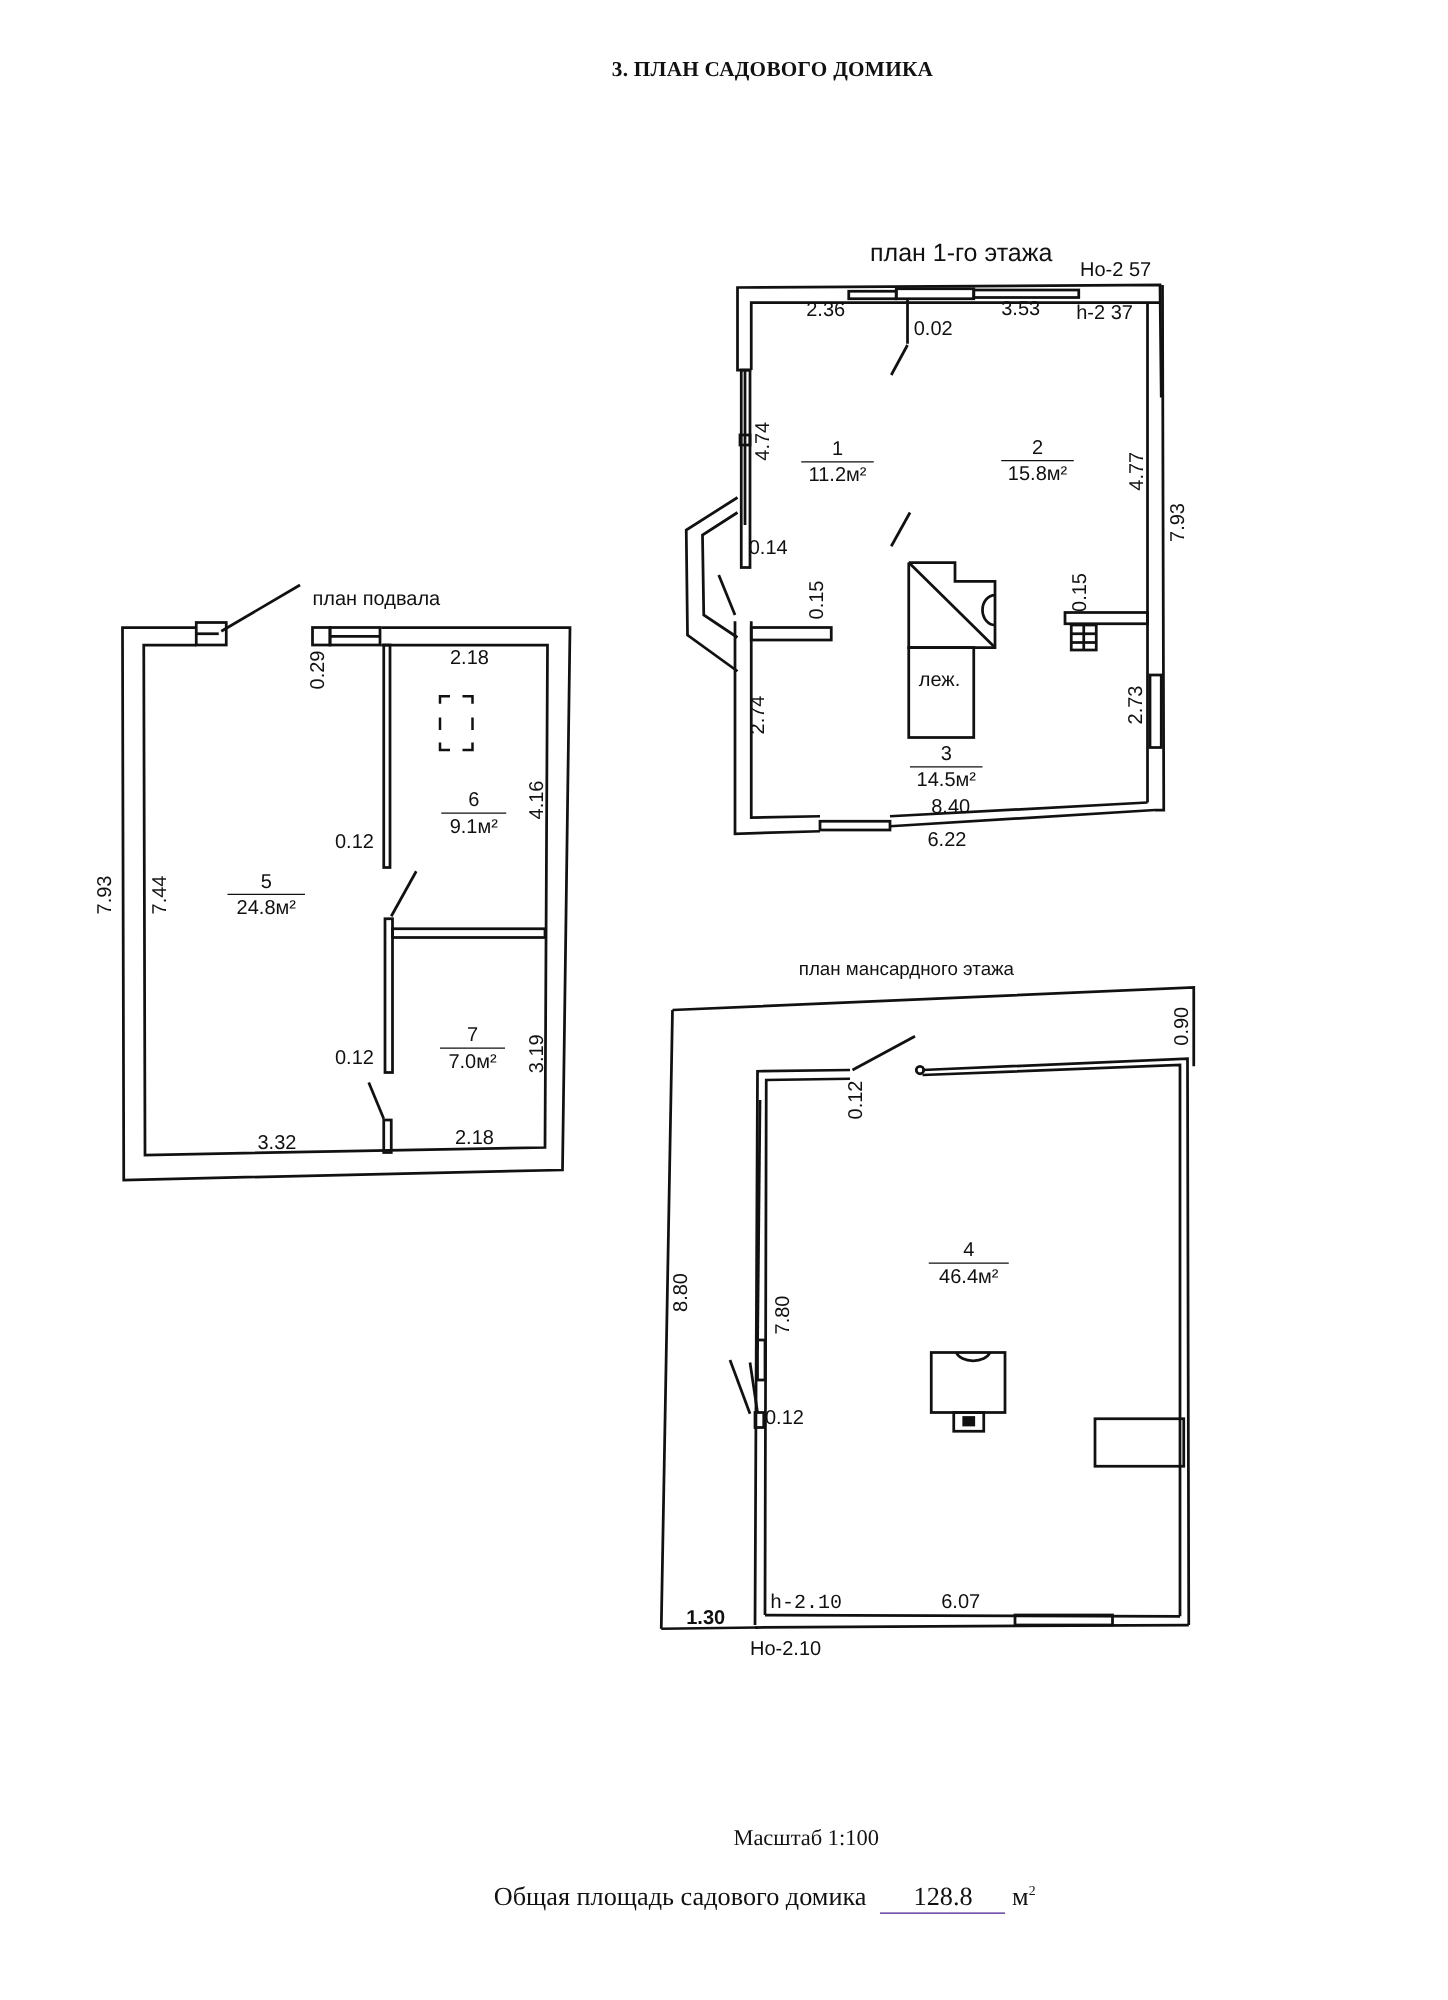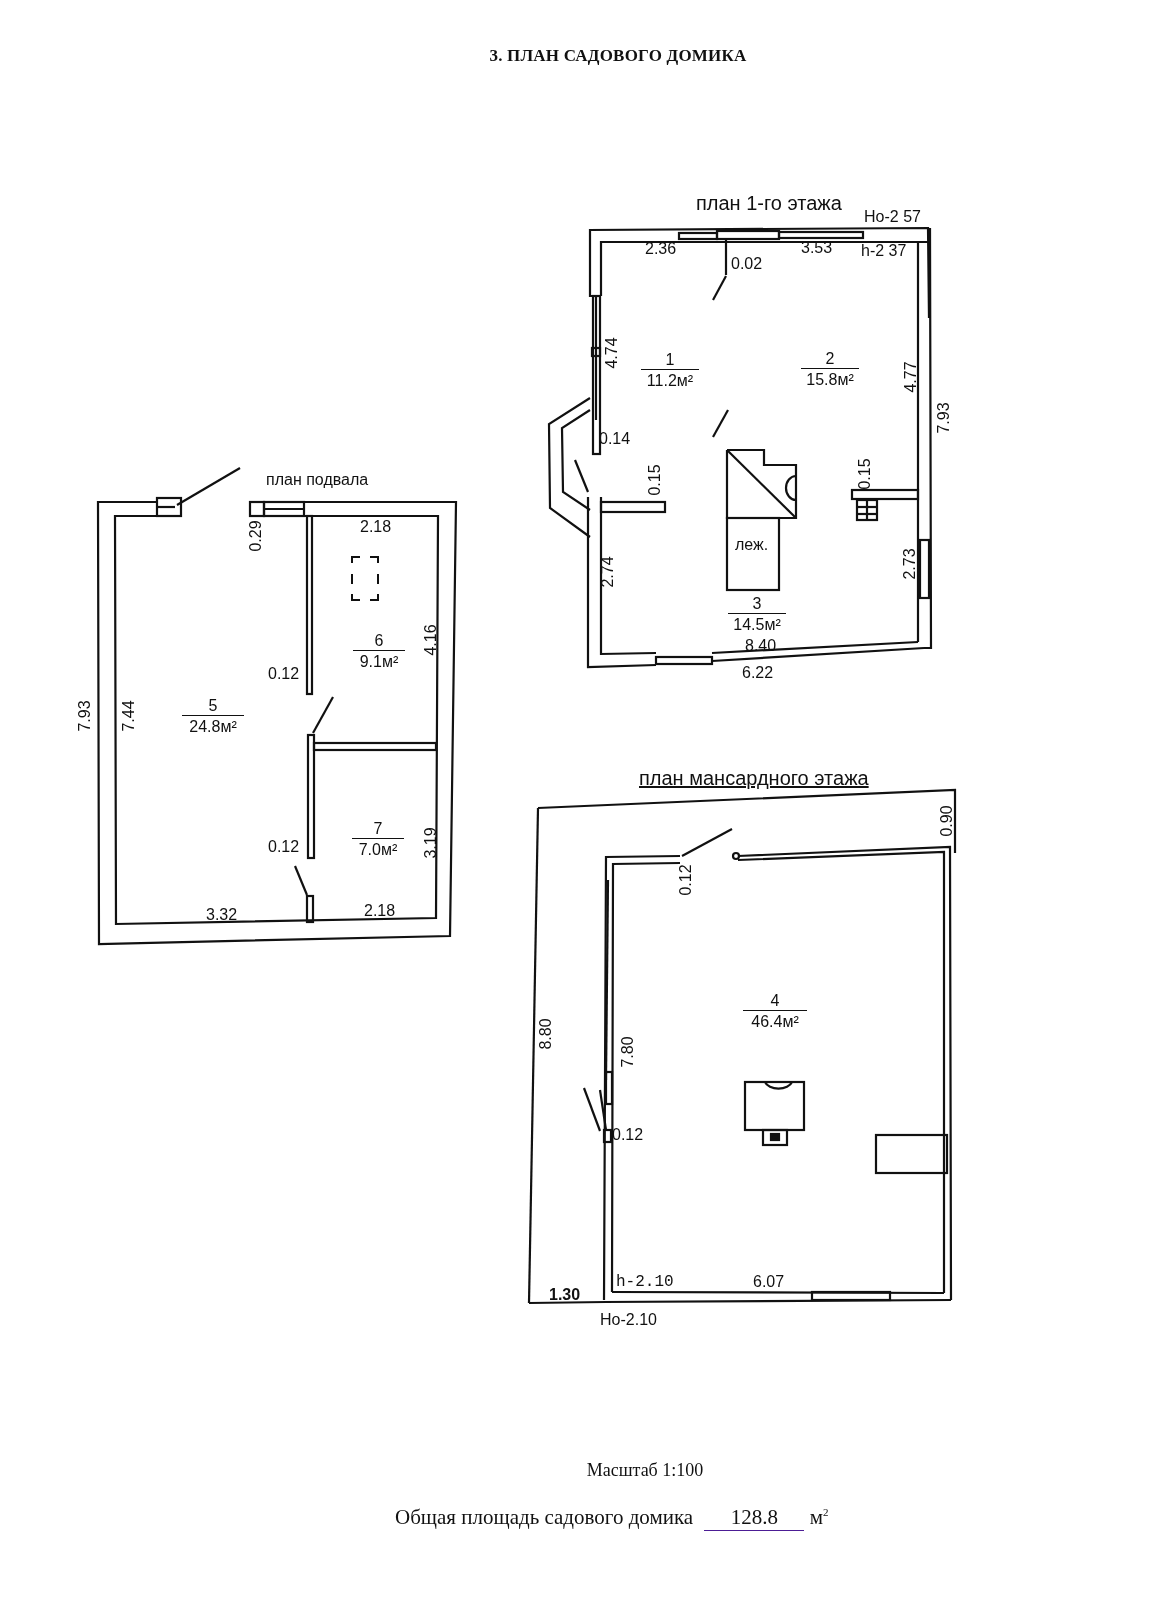--- a/index.html
+++ b/index.html
@@ -132,21 +132,21 @@
       <rect x="745" y="1082" width="59" height="48"></rect>
       <path d="M765,1082 A14,9 0 0 0 792,1082"></path>
       <rect x="763" y="1130" width="24" height="15"></rect>
       <rect x="771" y="1134" width="8" height="6" fill="#111"></rect>
 
       <rect x="876" y="1135" width="71" height="38"></rect>
     </g>
   </g>
 </svg>
 
-<div class="lbl" style="left:266px;top:472px;">план подвала</div>
+<div class="lbl" style="left:250px;top:472px;">план подвала</div>
 <div class="lbl v" style="left:69px;top:708px;">7.93</div>
 <div class="lbl v" style="left:113px;top:708px;">7.44</div>
 <div class="lbl v" style="left:240px;top:528px;">0.29</div>
 <div class="lbl" style="left:360px;top:519px;">2.18</div>
 <div class="lbl v" style="left:415px;top:632px;">4.16</div>
 <div class="lbl ul" style="left:268px;top:666px;">0.12</div>
 <div class="lbl ul" style="left:268px;top:839px;">0.12</div>
 <div class="lbl v" style="left:415px;top:835px;">3.19</div>
 <div class="lbl" style="left:206px;top:907px;">3.32</div>
 <div class="lbl" style="left:364px;top:903px;">2.18</div>
@@ -188,21 +188,21 @@
 </div>
 <div class="room" style="left:801px;top:350px;width:58px;">
   <span class="num">2</span>
   <span class="area">15.8м²</span>
 </div>
 <div class="room" style="left:728px;top:595px;width:58px;">
   <span class="num">3</span>
   <span class="area">14.5м²</span>
 </div>
 
-<div class="lbl" style="left:639px;top:768px;font-size:20px;text-decoration:underline;">план мансардного этажа</div>
+<div class="lbl" style="left:639px;top:768px;font-size:15px;">план мансардного этажа</div>
 <div class="lbl v" style="left:931px;top:813px;">0.90</div>
 <div class="lbl v" style="left:670px;top:872px;">0.12</div>
 <div class="lbl v" style="left:530px;top:1026px;">8.80</div>
 <div class="lbl v" style="left:612px;top:1044px;">7.80</div>
 <div class="lbl ul" style="left:612px;top:1127px;">0.12</div>
 <div class="lbl" style="left:549px;top:1287px;font-weight:bold;">1.30</div>
 <div class="lbl" style="left:616px;top:1274px;font-family:Liberation Mono, monospace;">h-2.10</div>
 <div class="lbl" style="left:753px;top:1274px;">6.07</div>
 <div class="lbl" style="left:600px;top:1312px;">Ho-2.10</div>
 

